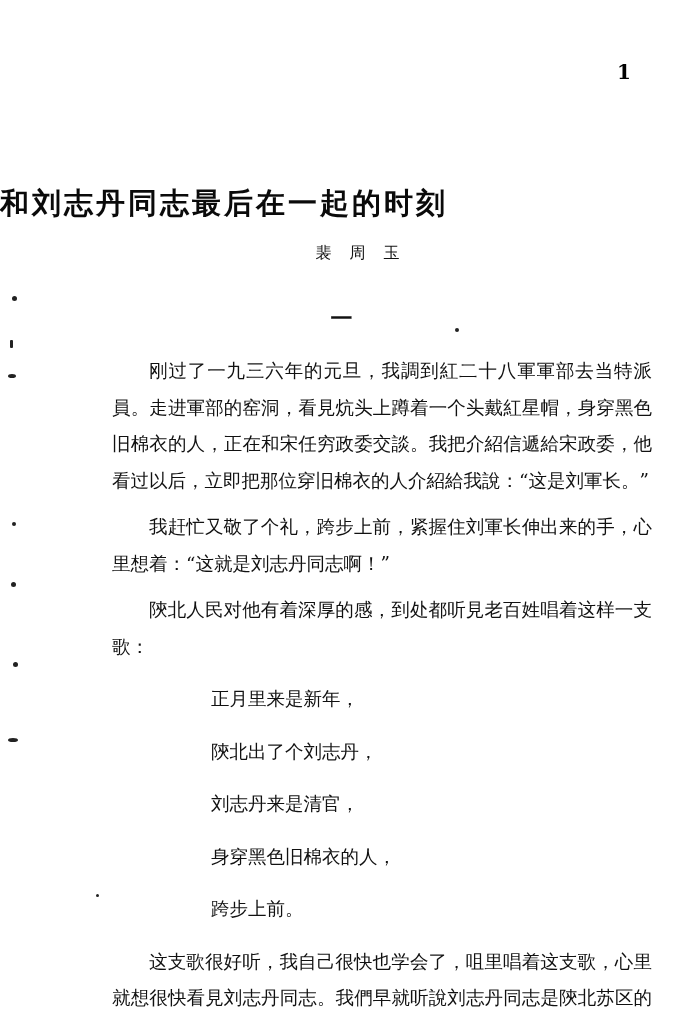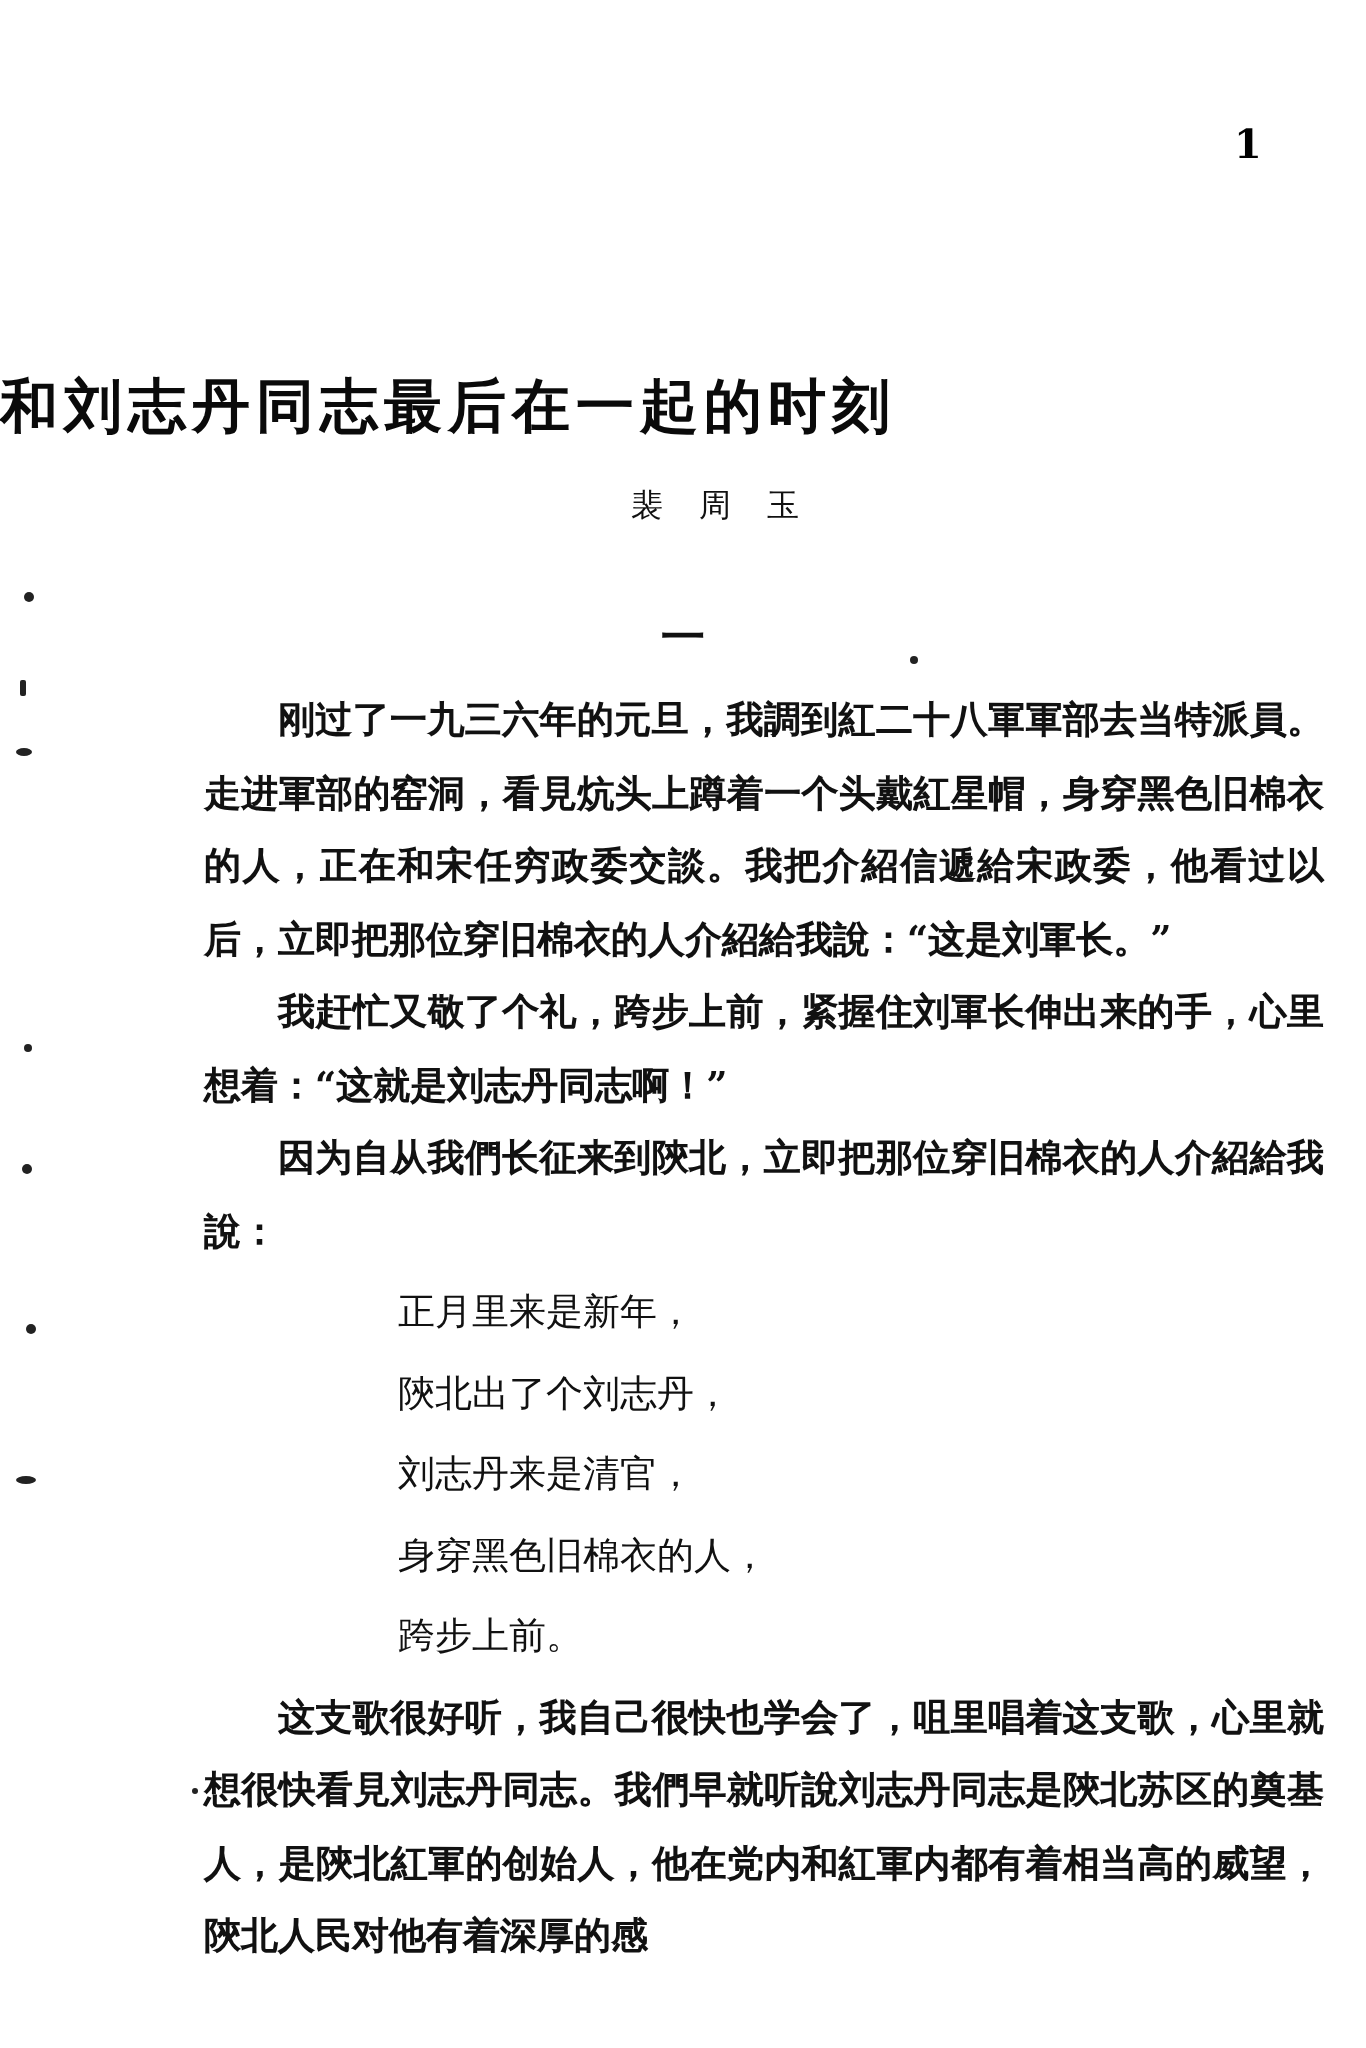--- a/index.html
+++ b/index.html
@@ -57,27 +57,26 @@
     }
     .body-text {
       position: absolute;
       left: 102px;
       top: 343px;
       width: 560px;
       font-size: 18.5px;
       line-height: 36.5px;
     }
     .para {
-      margin: 0;
+      margin: 10px;
       text-indent: 37px;
       text-align: justify;
-      font-weight: bold;
     }
     .verse {
-      margin: 4px;
+      margin: 16px;
       padding-left: 93px;
     }
     .speck {
       position: absolute;
       background: #222;
       border-radius: 50%;
     }
   </style>
 </head>
 <body>
@@ -86,21 +85,21 @@
 
 <div class="title">和刘志丹同志最后在一起的时刻</div>
 
 <div class="author">裴周玉</div>
 
 <div class="section-mark">一</div>
 
 <div class="body-text">
   <p class="para">刚过了一九三六年的元旦，我調到紅二十八軍軍部去当特派員。走进軍部的窑洞，看見炕头上蹲着一个头戴紅星帽，身穿黑色旧棉衣的人，正在和宋任穷政委交談。我把介紹信遞給宋政委，他看过以后，立即把那位穿旧棉衣的人介紹給我說：“这是刘軍长。”</p>
   <p class="para">我赶忙又敬了个礼，跨步上前，紧握住刘軍长伸出来的手，心里想着：“这就是刘志丹同志啊！”</p>
-  <p class="para">因为自从我們长征来到陝北，立即把那位穿旧棉衣的人介紹給我說：</p>
+  <p class="para">陝北人民对他有着深厚的感，到处都听見老百姓唱着这样一支歌：</p>
   <div>
     <p class="verse">正月里来是新年，</p>
     <p class="verse">陝北出了个刘志丹，</p>
     <p class="verse">刘志丹来是清官，</p>
     <p class="verse">身穿黑色旧棉衣的人，</p>
     <p class="verse">跨步上前。</p>
   </div>
   <p class="para">这支歌很好听，我自己很快也学会了，咀里唱着这支歌，心里就想很快看見刘志丹同志。我們早就听說刘志丹同志是陝北苏区的奠基人，是陝北紅軍的创始人，他在党内和紅軍内都有着相当高的威望，陝北人民对他有着深厚的感</p>
 </div>
 

